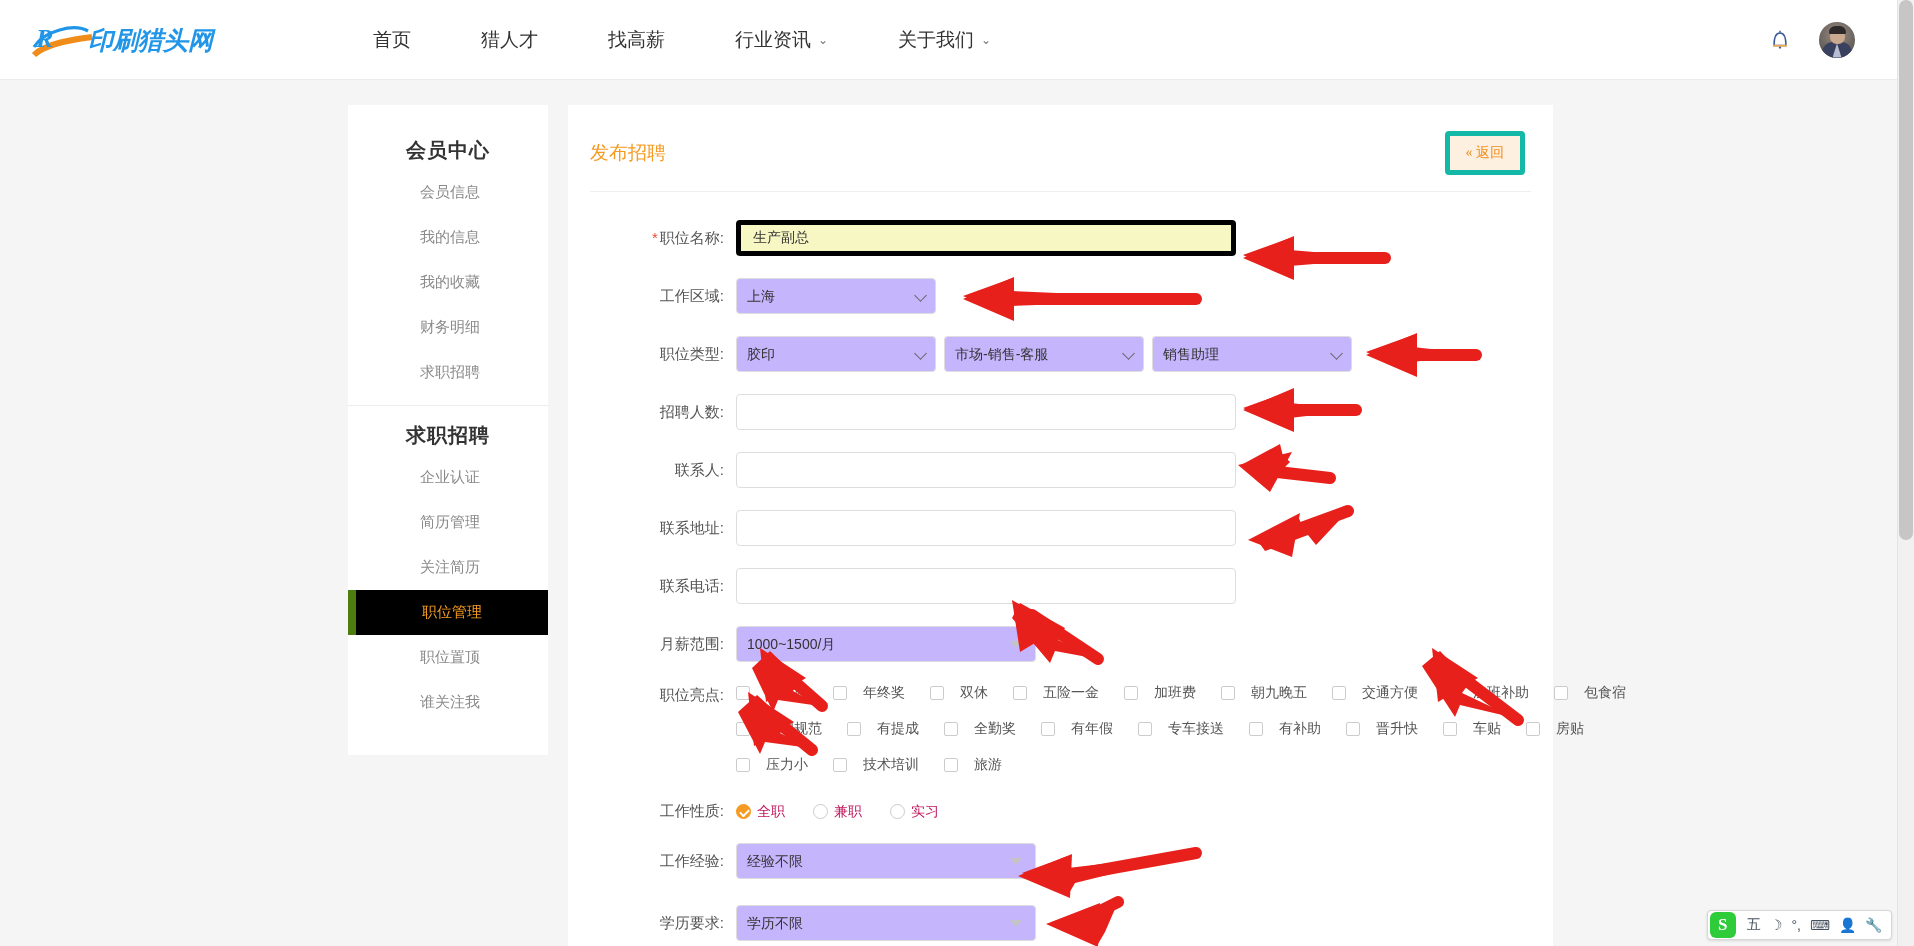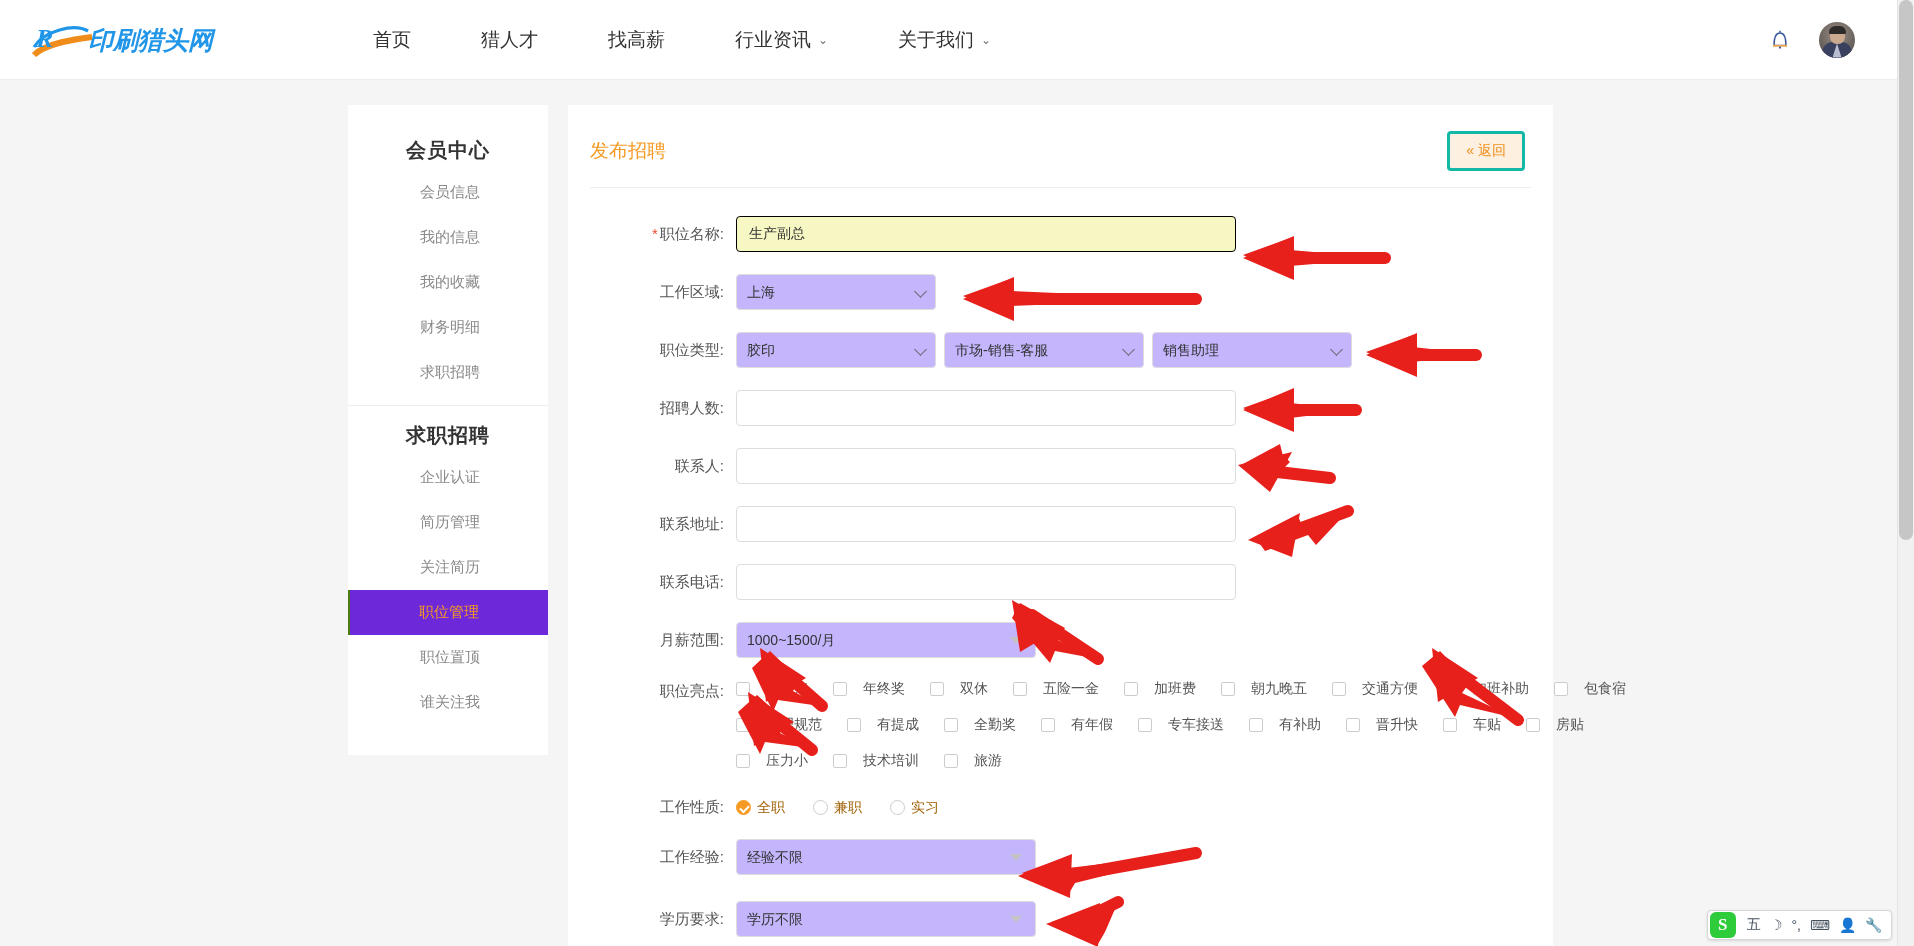--- a/index.html
+++ b/index.html
@@ -78,60 +78,61 @@
     text-align:center; padding:12px 0 6px;
     letter-spacing:1px;
   }
   .side-item{
     display:block; text-align:center; font-size:15px;
     color:#8a8a8a; padding:13px 0; cursor:pointer;
     border-left:4px solid transparent;
     position:relative;
   }
   .side-item.active{
-    color:#f59a23; background:#6d28d9; border-left:2px solid #4d7c0f;text-align:center;
+    color:#f59a23; background:#000000; border-left:8px solid #4d7c0f;text-align:center;
   }
   .side-sep{ height:1px; background:#ececec; margin:10px 0 4px; }
 
   
   .card{
     width:985px; background:#fff; margin-left:20px;
     padding:0 0 40px 0; min-height:840px;
   }
   .card-head{
     display:flex; align-items:center; justify-content:space-between;
     padding:26px 28px 0 22px;
     gap:36px;
   }
   .card-title{ font-size:19px; color:#f59a23; }
   .btn-back{
-    background:#fdf0e0; border:3px solid #14b8a6; color:#f08c1a;
+    background:#fdf0e0; border:5px solid #14b8a6; color:#f08c1a;
     font-size:14px; border-radius:4px; padding:8px 16px; cursor:pointer;
     white-space:nowrap;
+    font-family:Liberation Serif, serif;
   }
   .divider{ height:1px; background:#eee; margin:16px 22px 0 22px; }
 
   
   .form{ padding:28px 0 0 0; }
   .row{ display:flex; align-items:center; margin-bottom:22px; }
   .lbl{
     width:168px; text-align:right; padding-right:12px;
     font-size:15px; color:#555; white-space:nowrap; flex:0 0 168px;
   }
   .req{ color:#e94b35; margin-right:2px; }
   .ctrl{ flex:1; display:flex; align-items:center; gap:8px; }
 
   .txt{
     height:36px; border:1px solid #ddd; border-radius:4px;
     background:#fff; font-size:14px; color:#333;
     padding:0 12px; outline:none;
     font-family:"Liberation Sans","DejaVu Sans",sans-serif;
   }
   .txt.wide{ width:500px; }
-  .txt.highlight{ background:#f7f7c3; border:1px solid #000000; }
+  .txt.highlight{ background:#f7f7c3; border:5px solid #000000; }
 
   .sel{
     height:36px; border:1px solid #ddd; border-radius:4px;
     background:#c4b5fd; font-size:14px; color:#333;
     padding:0 8px 0 10px; outline:none; appearance:none;
     -webkit-appearance:none;
     font-family:"Liberation Sans","DejaVu Sans",sans-serif;
     cursor:pointer;
   }
   .selwrap{ position:relative; display:inline-block; }
@@ -158,21 +159,21 @@
   }
   .box{
     width:14px; height:14px; border:1px solid #ccc; border-radius:2px;
     background:#fff; flex:0 0 14px;
   }
 
   
   .radio-line{ display:flex; align-items:center; }
   .rad{
     display:flex; align-items:center; gap:6px; margin-right:28px;
-    font-size:14px; color:#a16207; cursor:pointer;
+    font-size:14px; color:#be185d; cursor:pointer;
   }
   .circ{
     width:15px; height:15px; border:1px solid #ccc; border-radius:50%;
     background:#fff; flex:0 0 15px;
   }
   .circ.on{
     background:#f59a23; border-color:#f59a23;
     position:relative;
   }
   .circ.on::after{

